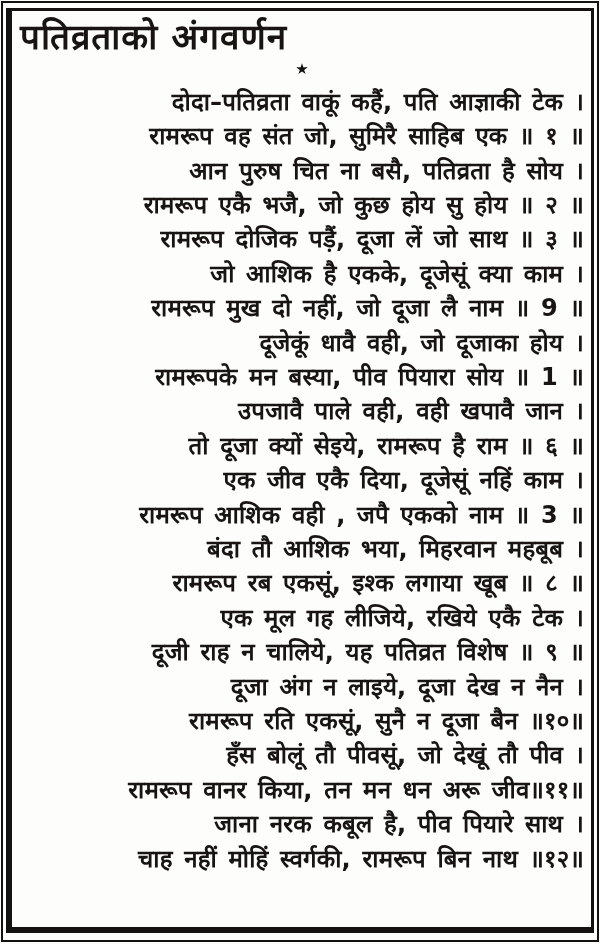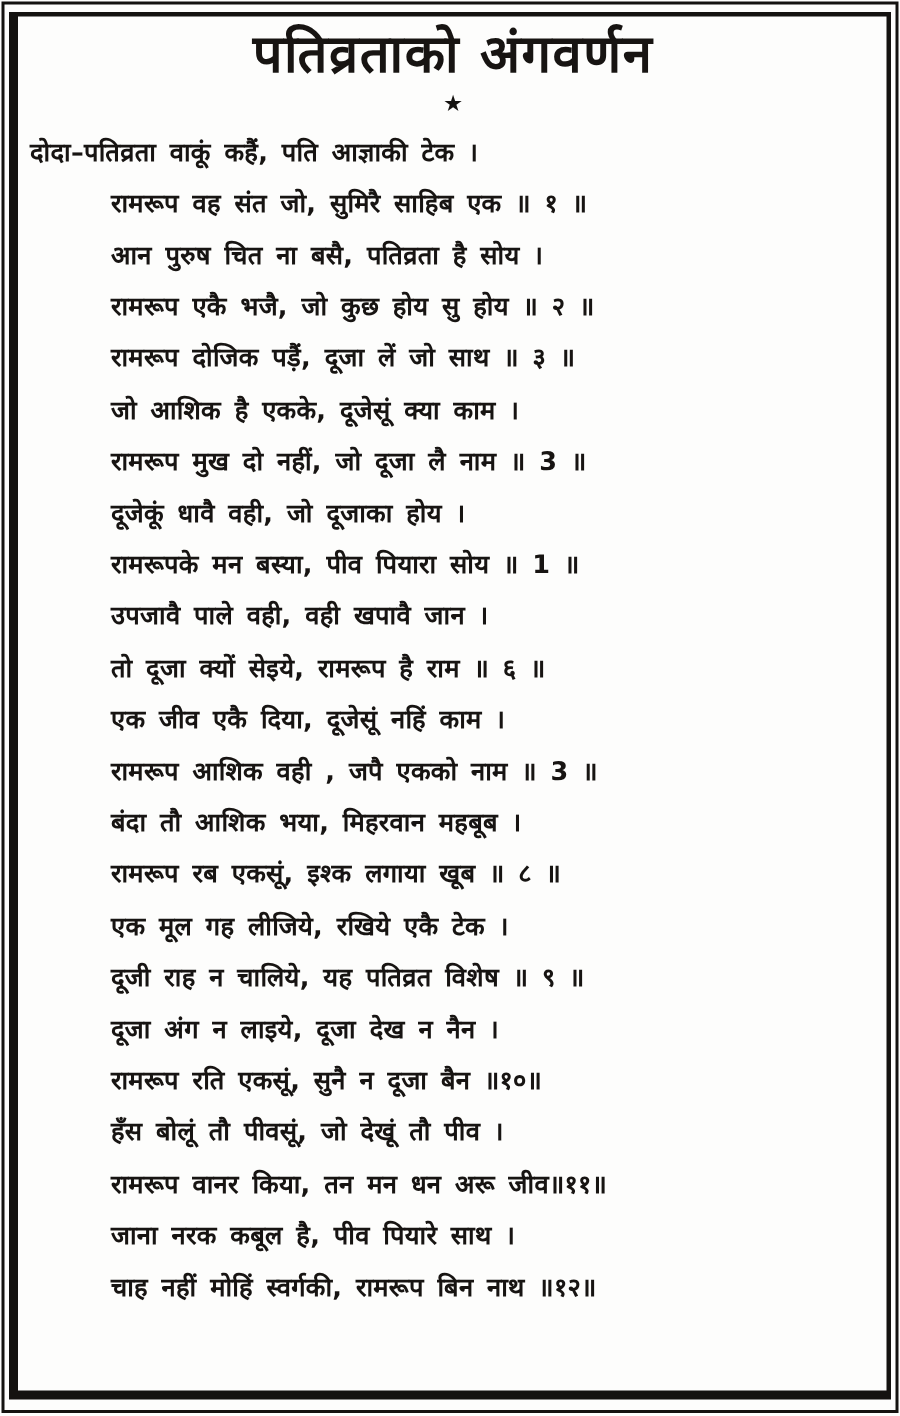--- a/index.html
+++ b/index.html
@@ -31,43 +31,43 @@
     border-bottom-width: 6px;
     pointer-events: none;
   }
   .content {
     position: absolute;
     inset: 14px 16px 18px 20px;
     padding-top: 2px;
   }
   .title {
     margin: 0;
-    text-align: center;
     font-size: 35px;
     font-weight: 700;
     letter-spacing: 1px;
     line-height: 1.25;
   }
   .star {
     text-align: center;
     font-size: 15px;
     line-height: 1;
     margin: 2px 0 8px 0;
     color: #141210;
   }
   .verses {
     margin-top: 2px;
   }
   .line {
-    font-size: 17px;
+    font-size: 24px;
     font-weight: 700;
     line-height: 34.4px;
     white-space: nowrap;
     word-spacing: 3px;
     letter-spacing: 0.2px;
+    text-align: right;
   }
   .line.indent {
     padding-left: 54px;
   }
 </style>
 </head>
 <body>
 
 <div class="scan">
   <div class="frame-outer"></div>
@@ -77,21 +77,21 @@
     <h1 class="title">पतिव्रताको अंगवर्णन</h1>
     <div class="star">★</div>
 
     <div class="verses">
       <div class="line">दोदा–पतिव्रता वाकूं कहैं, पति आज्ञाकी टेक ।</div>
       <div class="line indent">रामरूप वह संत जो, सुमिरै  साहिब एक ॥ १ ॥</div>
       <div class="line indent">आन पुरुष चित ना बसै, पतिव्रता है सोय ।</div>
       <div class="line indent">रामरूप एकै भजै, जो कुछ होय  सु होय ॥ २ ॥</div>
       <div class="line indent">रामरूप दोजिक पड़ैं, दूजा  लें  जो साथ ॥ ३ ॥</div>
       <div class="line indent">जो आशिक है एकके, दूजेसूं  क्या  काम ।</div>
-      <div class="line indent">रामरूप मुख दो नहीं, जो दूजा  लै नाम ॥ 3 ॥</div>
+      <div class="line indent">रामरूप मुख दो नहीं, जो दूजा  लै नाम ॥ 9 ॥</div>
       <div class="line indent">दूजेकूं  धावै  वही,  जो  दूजाका   होय ।</div>
       <div class="line indent">रामरूपके मन बस्या, पीव पियारा  सोय ॥ 1 ॥</div>
       <div class="line indent">उपजावै  पाले वही,  वही खपावै  जान ।</div>
       <div class="line indent">तो  दूजा  क्यों  सेइये,  रामरूप  है  राम ॥ ६ ॥</div>
       <div class="line indent">एक जीव  एकै दिया,  दूजेसूं  नहिं  काम ।</div>
       <div class="line indent">रामरूप आशिक वही , जपै  एकको  नाम ॥ 3 ॥</div>
       <div class="line indent">बंदा तौ आशिक भया, मिहरवान  महबूब ।</div>
       <div class="line indent">रामरूप  रब  एकसूं,  इश्क  लगाया खूब ॥ ८ ॥</div>
       <div class="line indent">एक मूल गह  लीजिये,  रखिये  एकै  टेक ।</div>
       <div class="line indent">दूजी राह न चालिये, यह पतिव्रत  विशेष ॥ ९ ॥</div>

